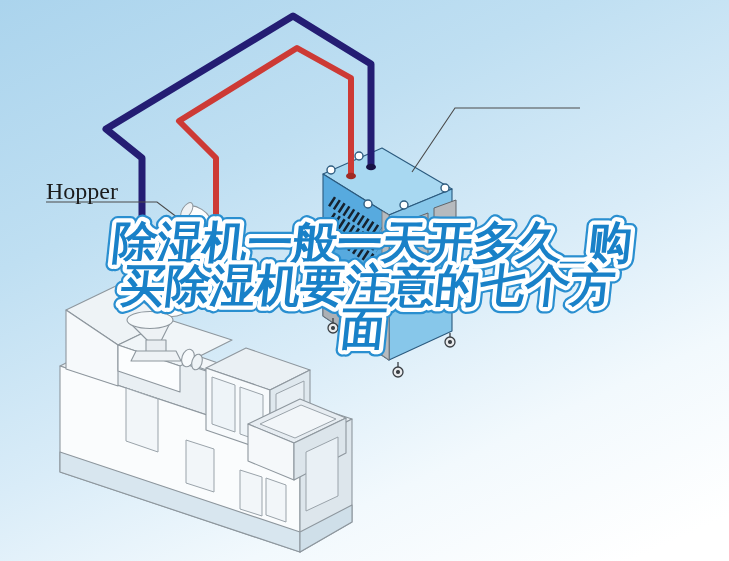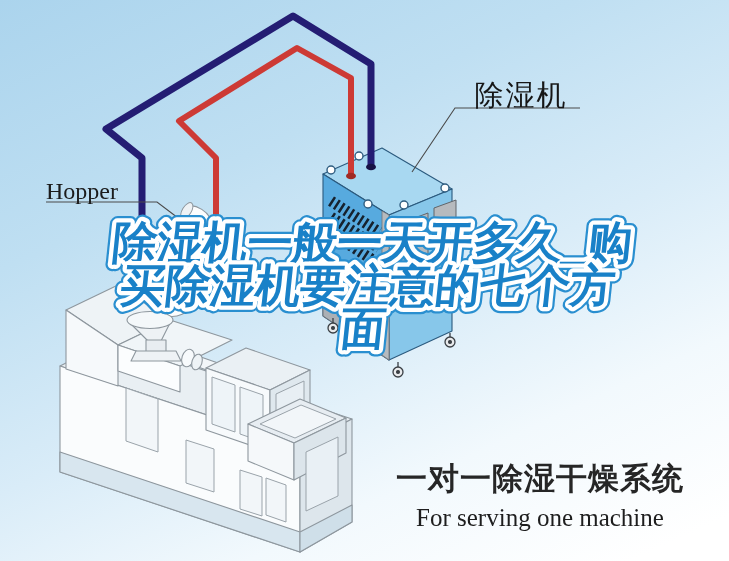--- a/index.html
+++ b/index.html
@@ -157,21 +157,16 @@
         <text class="title-text" x="368" y="344" fill="#1981c8">面</text>
       </g>
     </g>
   </svg>
 
   <div class="label" id="hopper-label">
     <div class="en">Hopper</div>
   </div>
 
   <div class="label" id="dehumidifier-label">
-    <div class="zh">除湿机</div>
   </div>
 
-  <div id="caption">
-    <div class="zh">一对一除湿干燥系统</div>
-    <div class="en">For serving one machine</div>
-  </div>
 
 </div>
 
 </body></html>

